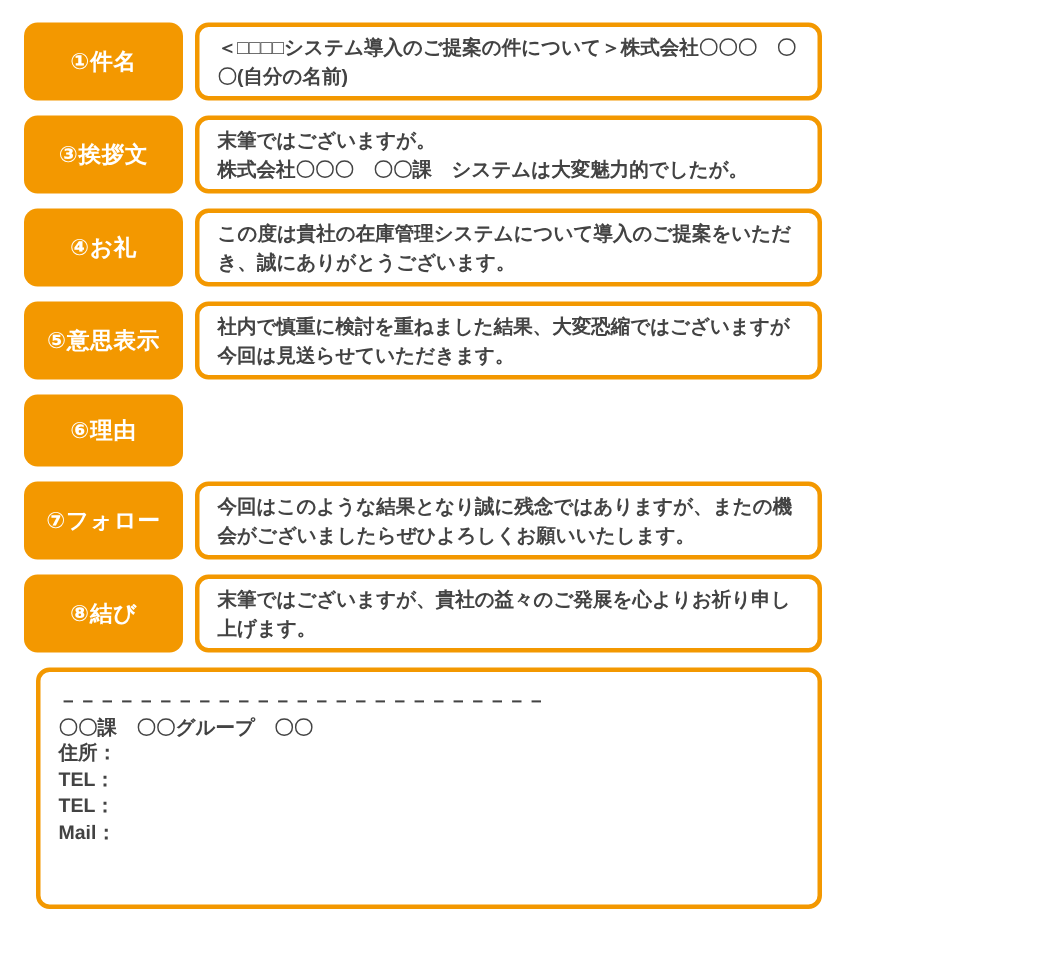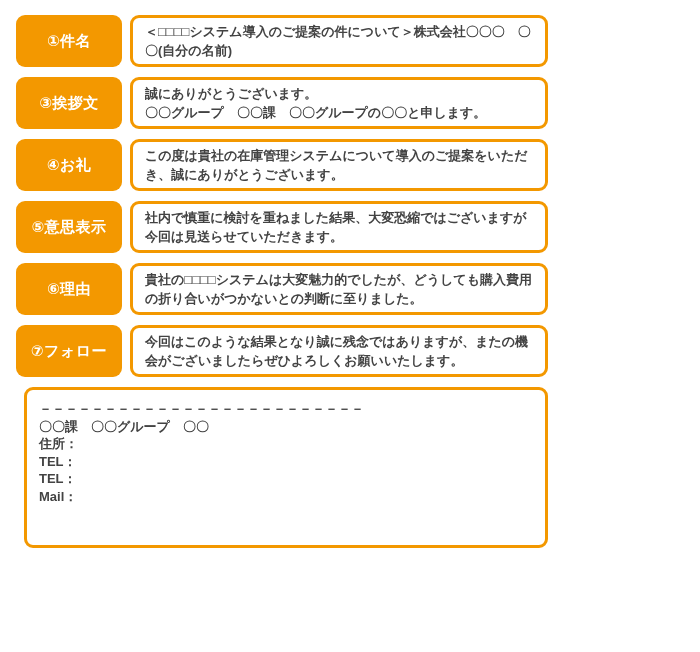--- a/index.html
+++ b/index.html
@@ -84,53 +84,56 @@
     <div class="label">①件名</div>
     <div class="content">
           <div class="line">＜□□□□システム導入のご提案の件について＞株式会社〇〇〇　〇〇(自分の名前)</div>
         </div>
   </div>
 
 
   <div class="row">
     <div class="label">③挨拶文</div>
     <div class="content">
-          <div class="line">誠にありがとうございます。</div>
-          <div class="line">〇〇グループ　〇〇課　〇〇グループの〇〇と申します。</div>
+          <div class="line">末筆ではございますが。</div>
+          <div class="line">株式会社〇〇〇　〇〇課　システムは大変魅力的でしたが。</div>
         </div>
   </div>
 
   <div class="row">
     <div class="label">④お礼</div>
     <div class="content">
           <div class="line">この度は貴社の在庫管理システムについて導入のご提案をいただき、誠にありがとうございます。</div>
         </div>
   </div>
 
   <div class="row">
     <div class="label">⑤意思表示</div>
     <div class="content">
           <div class="line">社内で慎重に検討を重ねました結果、大変恐縮ではございますが今回は見送らせていただきます。</div>
         </div>
   </div>
 
   <div class="row">
     <div class="label">⑥理由</div>
-    <div class="content">
-          <div class="line">貴社の□□□□システムは大変魅力的でしたが、どうしても購入費用の折り合いがつかないとの判断に至りました。</div>
-        </div>
   </div>
 
   <div class="row">
     <div class="label">⑦フォロー</div>
     <div class="content">
           <div class="line">今回はこのような結果となり誠に残念ではありますが、またの機会がございましたらぜひよろしくお願いいたします。</div>
         </div>
   </div>
 
+  <div class="row">
+    <div class="label">⑧結び</div>
+    <div class="content">
+          <div class="line">末筆ではございますが、貴社の益々のご発展を心よりお祈り申し上げます。</div>
+        </div>
+  </div>
 
   <div class="row tall">
     <div class="content">
           <div class="line">－－－－－－－－－－－－－－－－－－－－－－－－－</div>
           <div class="line">〇〇課　〇〇グループ　〇〇</div>
           <div class="line">住所：</div>
           <div class="line">TEL：</div>
           <div class="line">TEL：</div>
           <div class="line">Mail：</div>
         </div>

